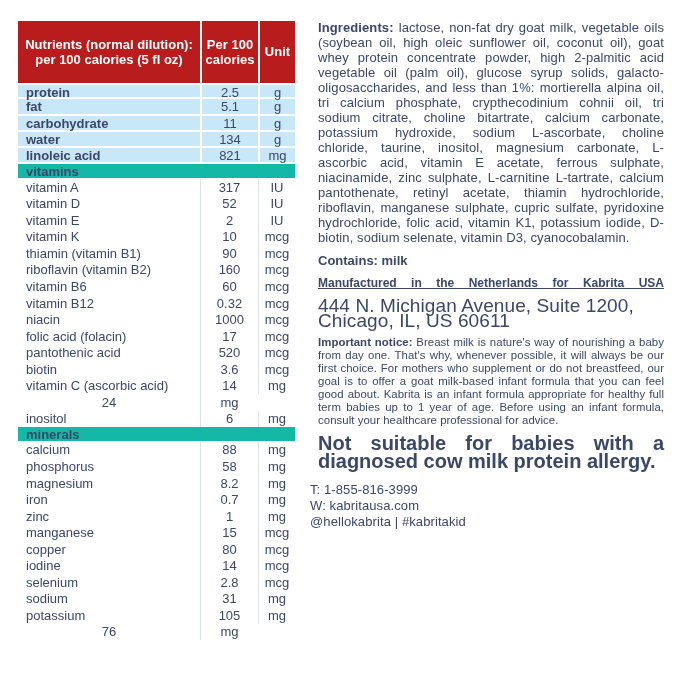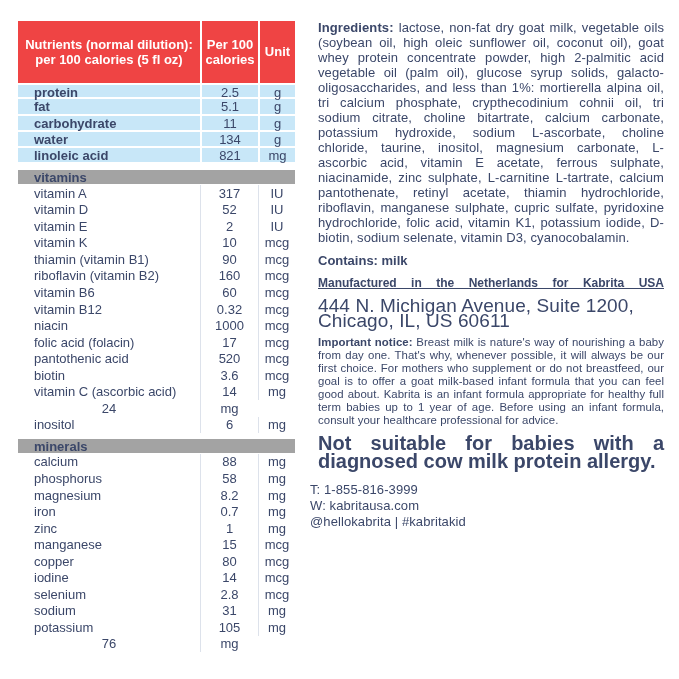--- a/index.html
+++ b/index.html
@@ -7,40 +7,40 @@
     width:679px;height:679px;background:#ffffff;
     font-family:"Liberation Sans", sans-serif;
     color:#3B4769;
   }
   .page{position:relative;width:679px;height:679px;background:#ffffff;overflow:hidden;}
 
   
   .nutrition-table{position:absolute;left:18px;top:21px;width:277px;}
   .tbl-header{
     display:grid;grid-template-columns:182px 58px 37px;
-    background:#ef4444;height:62px;
+    background:#b91c1c;height:62px;
   }
   .tbl-header .hcell{
     display:flex;align-items:center;justify-content:center;text-align:center;
     color:#ffffff;font-weight:700;font-size:13px;line-height:1.18;padding:0 2px;
     box-sizing:border-box;
   }
   .tbl-header .hcell + .hcell{border-left:2px solid #ffffff;}
 
   .trow{display:grid;grid-template-columns:182px 58px 37px;box-sizing:border-box;}
   .trow .cell{display:flex;align-items:center;box-sizing:border-box;font-size:13px;}
-  .trow .cell.name{padding-left:16px;justify-content:flex-start;text-align:center;}
+  .trow .cell.name{padding-left:8px;justify-content:flex-start;text-align:center;}
   .trow .cell.val,.trow .cell.unit{justify-content:center;text-align:center;}
 
   .row-macro{background:#C8E7F8;height:16.3px;border-bottom:2px solid #ffffff;}
   .row-macro .cell.name{font-weight:700;}
   .row-macro .cell + .cell{border-left:2px solid #ffffff;}
   .row-macro:first-of-type{border-top:2px solid #ffffff;}
 
-  .row-section{background:#a3a3a3;height:14.5px;border-bottom:1.5px solid #ffffff;margin-top:6px;}
+  .row-section{background:#14b8a6;height:14.5px;border-bottom:1.5px solid #ffffff;}
   .row-section .cell{grid-column:1 / -1;font-weight:700;padding-left:8px;}
 
   .row-item{background:#ffffff;height:16.55px;}
   .row-item .cell + .cell{border-left:1px solid #DDE2EB;}
 
   
   .info-panel{position:absolute;left:310px;top:12px;width:362px;}
   .info-panel p{margin:8px;}
   .para-ingredients{
     font-size:13px;line-height:15px;text-align:justify;letter-spacing:0.1px;

